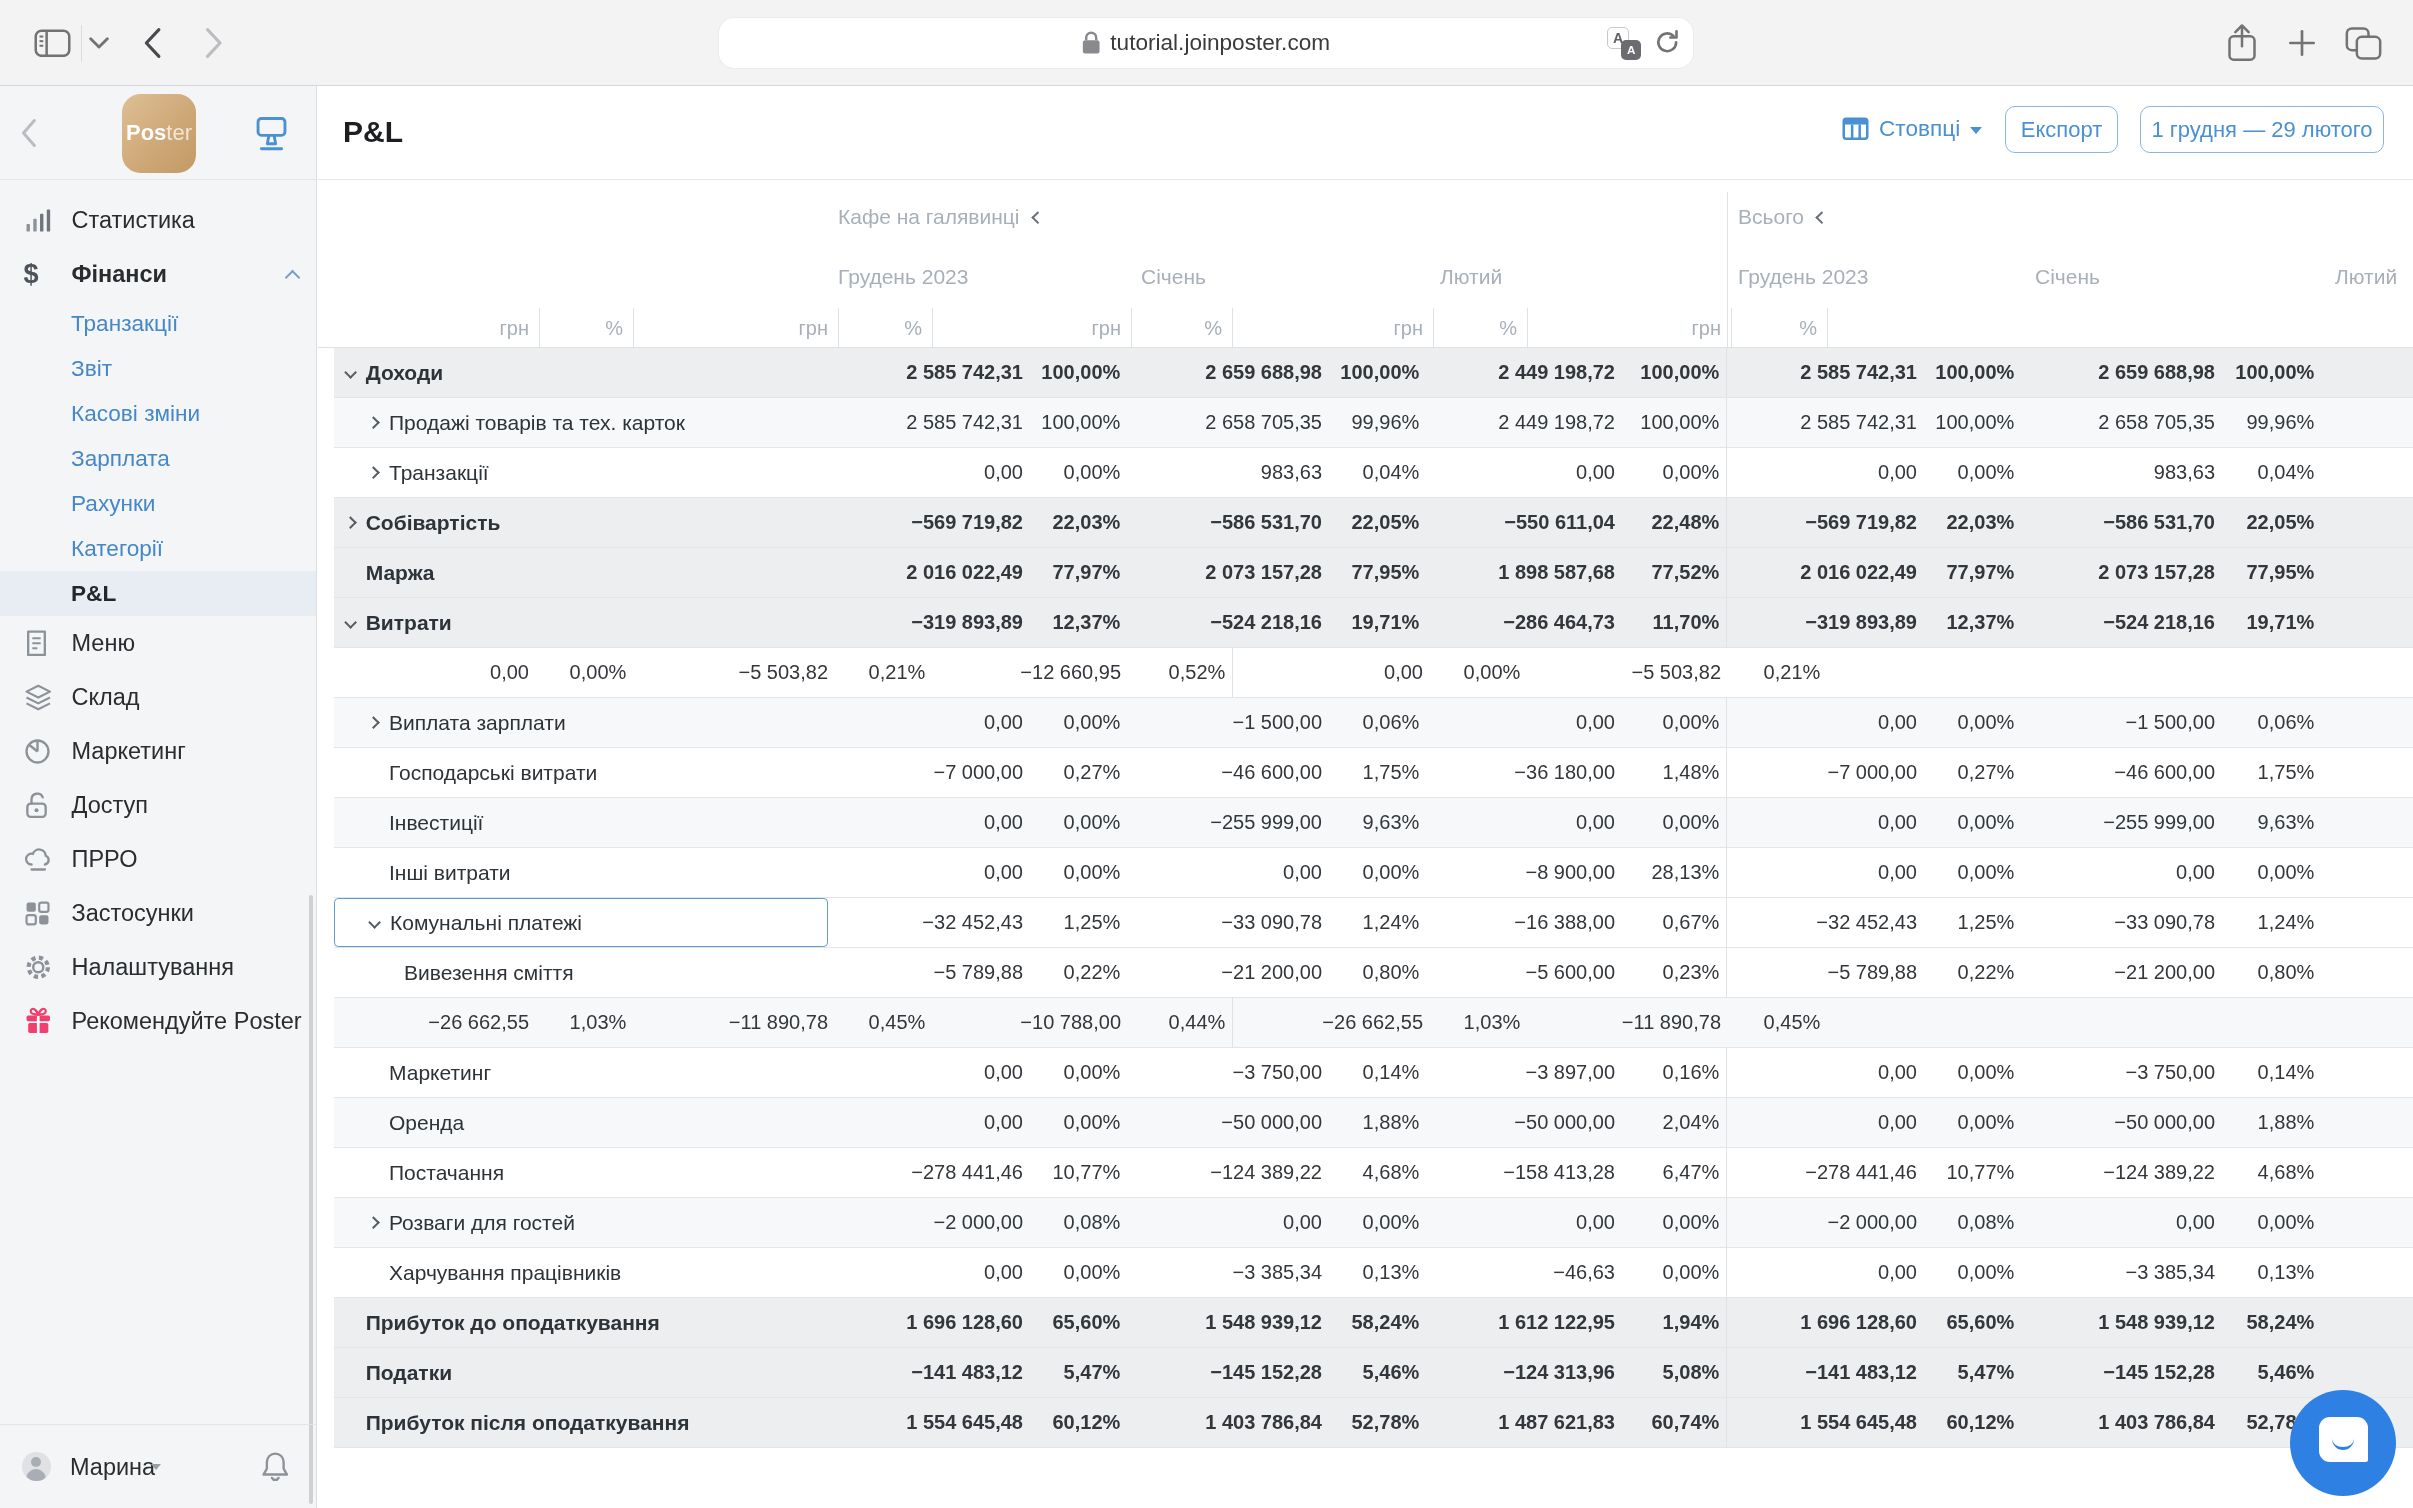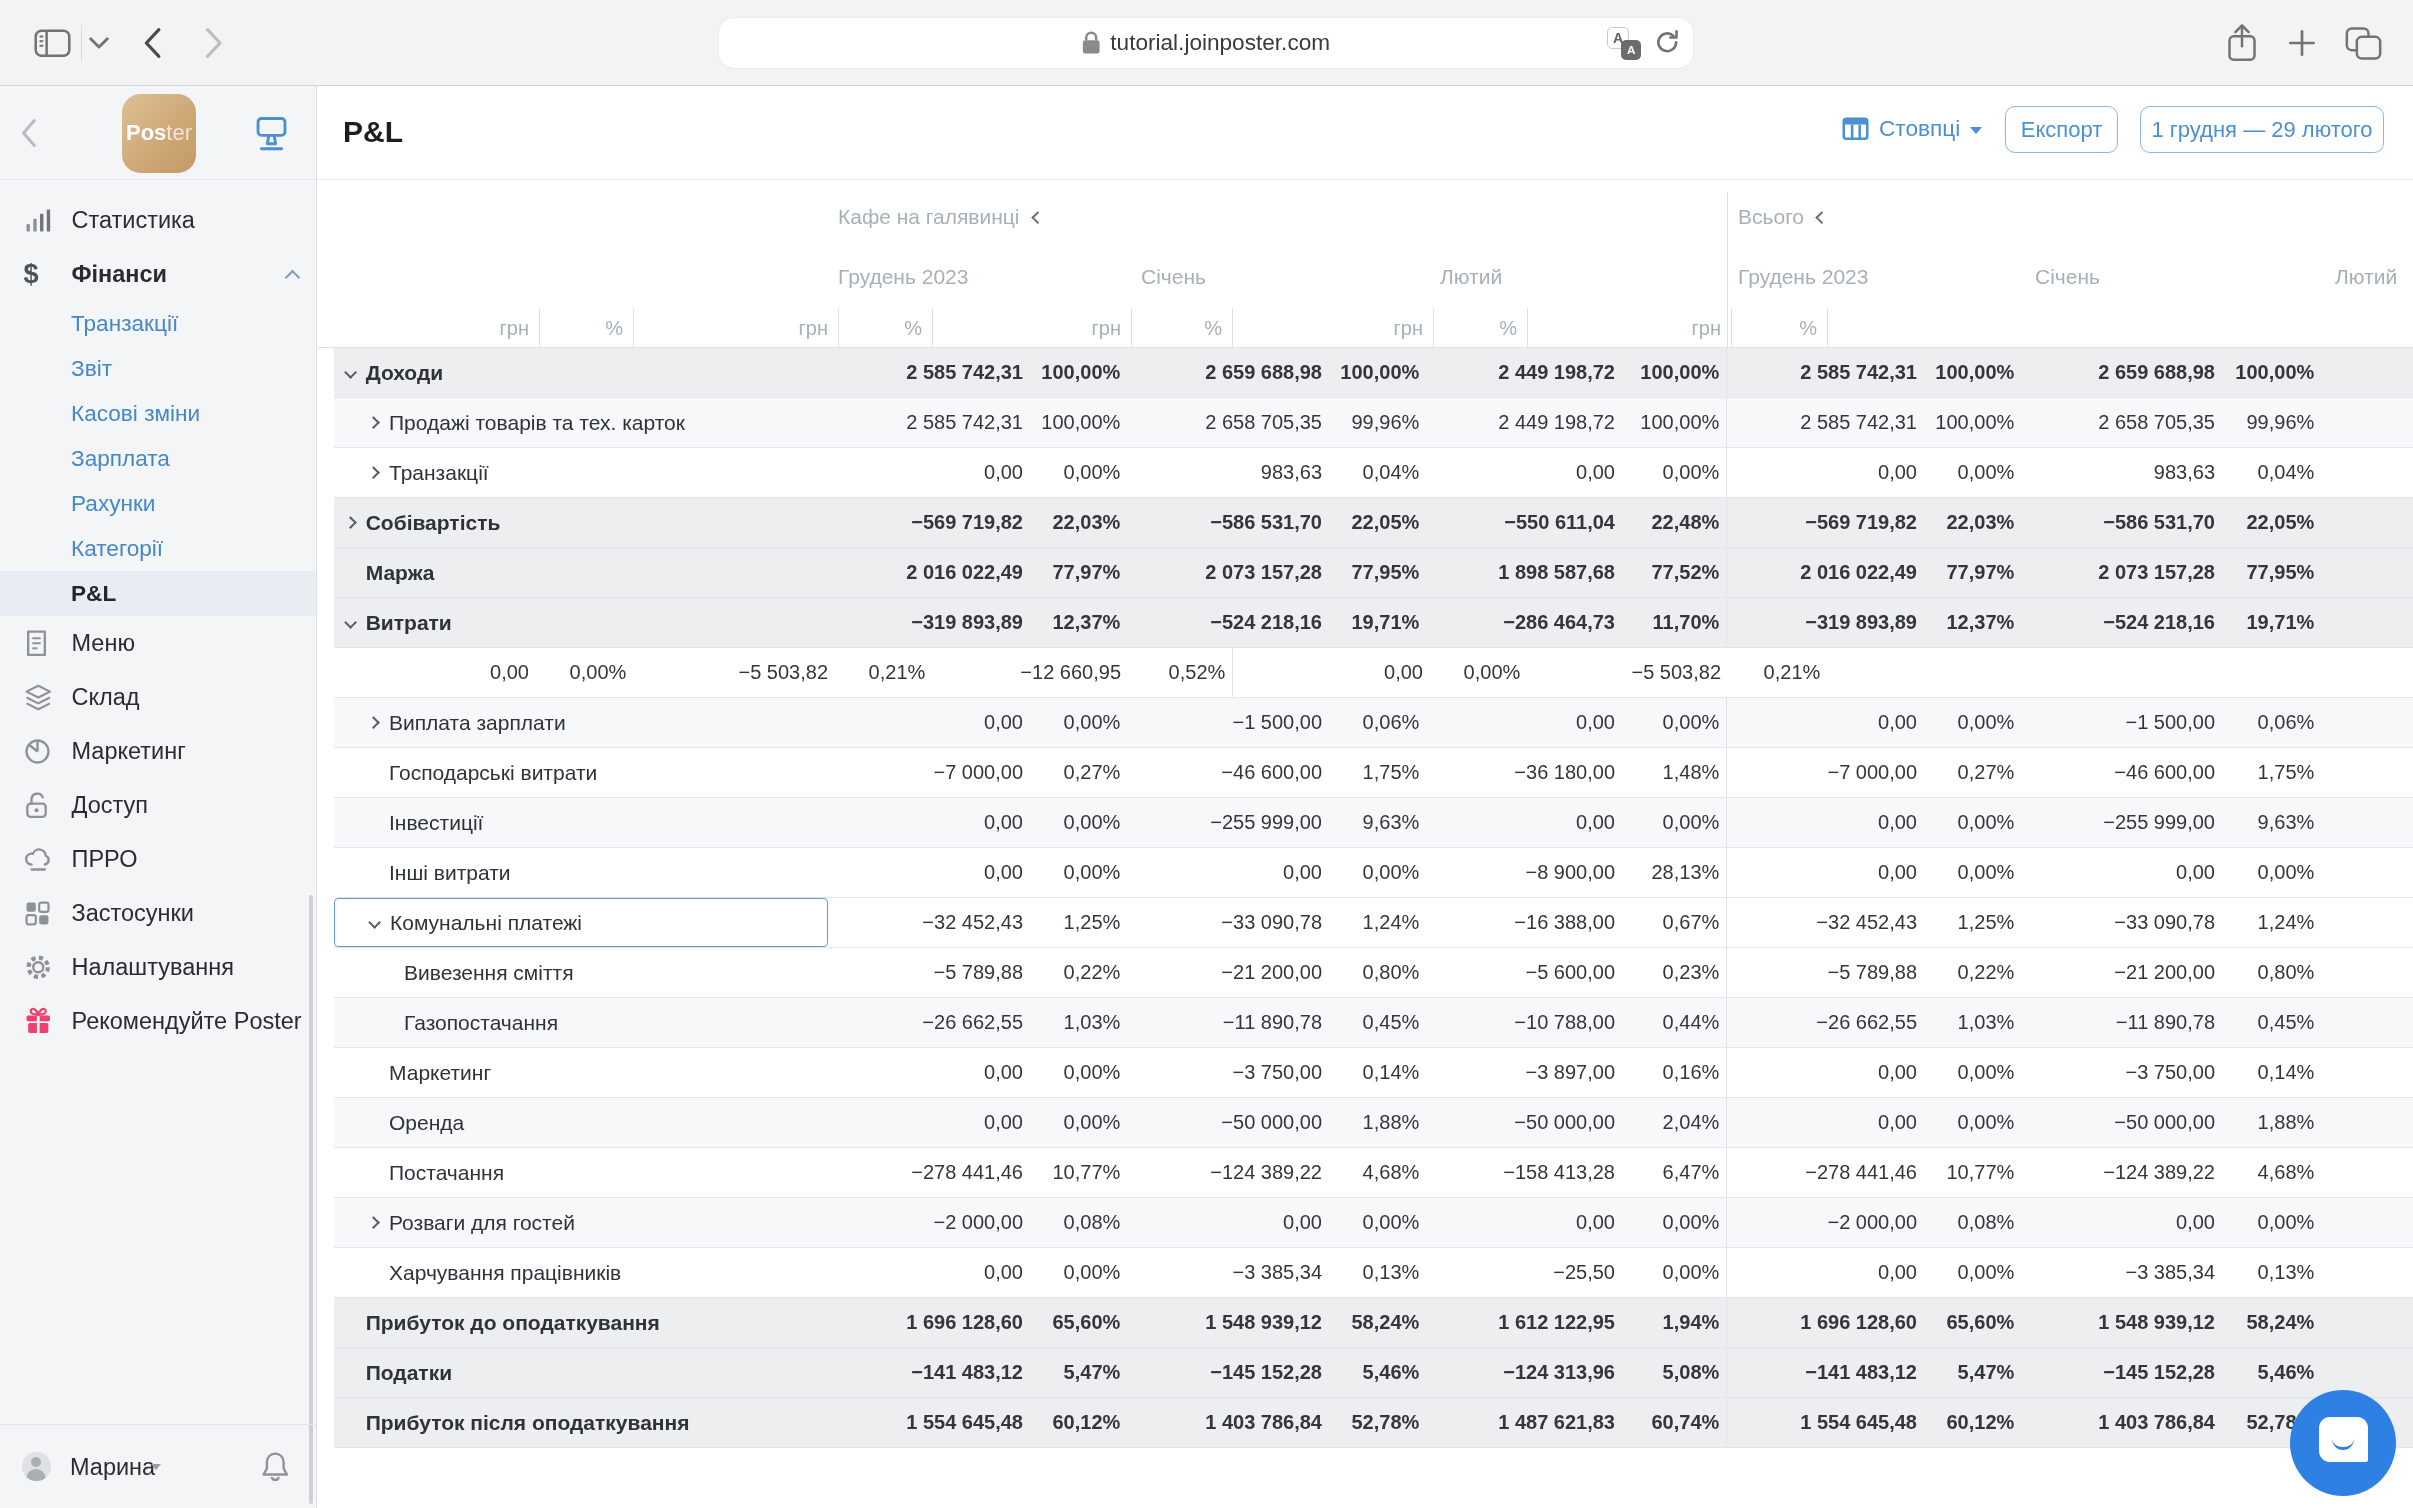--- a/index.html
+++ b/index.html
@@ -593,23 +593,20 @@
       <div class="vcell pct" style="width: 94px;">0,80%</div>
       <div class="vcell" style="width: 199px;">−5 600,00</div>
       <div class="vcell pct" style="width: 101px;">0,23%</div>
       <div class="vcell gsep" style="width: 201px;">−5 789,88</div>
       <div class="vcell pct" style="width: 94px;">0,22%</div>
       <div class="vcell" style="width: 204px;">−21 200,00</div>
       <div class="vcell pct" style="width: 96px;">0,80%</div>
       <div class="vcell" style="width: 92px;"></div>
     </div>
     <div class="trow shade">
-      <div class="namecell l2">
-        <span>Газопостачання</span>
-      </div>
       <div class="vcell" style="width: 205px;">−26 662,55</div>
       <div class="vcell pct" style="width: 94px;">1,03%</div>
       <div class="vcell" style="width: 205px;">−11 890,78</div>
       <div class="vcell pct" style="width: 94px;">0,45%</div>
       <div class="vcell" style="width: 199px;">−10 788,00</div>
       <div class="vcell pct" style="width: 101px;">0,44%</div>
       <div class="vcell gsep" style="width: 201px;">−26 662,55</div>
       <div class="vcell pct" style="width: 94px;">1,03%</div>
       <div class="vcell" style="width: 204px;">−11 890,78</div>
       <div class="vcell pct" style="width: 96px;">0,45%</div>
@@ -687,21 +684,21 @@
     </div>
     <div class="trow">
       <div class="namecell l1">
         <span class="chevbox"></span>
         <span>Харчування працівників</span>
       </div>
       <div class="vcell" style="width: 205px;">0,00</div>
       <div class="vcell pct" style="width: 94px;">0,00%</div>
       <div class="vcell" style="width: 205px;">−3 385,34</div>
       <div class="vcell pct" style="width: 94px;">0,13%</div>
-      <div class="vcell" style="width: 199px;">−25,50</div>
+      <div class="vcell" style="width: 199px;">−46,63</div>
       <div class="vcell pct" style="width: 101px;">0,00%</div>
       <div class="vcell gsep" style="width: 201px;">0,00</div>
       <div class="vcell pct" style="width: 94px;">0,00%</div>
       <div class="vcell" style="width: 204px;">−3 385,34</div>
       <div class="vcell pct" style="width: 96px;">0,13%</div>
       <div class="vcell" style="width: 92px;"></div>
     </div>
     <div class="trow section">
       <div class="namecell l0">
         <span class="chevbox"></span>

